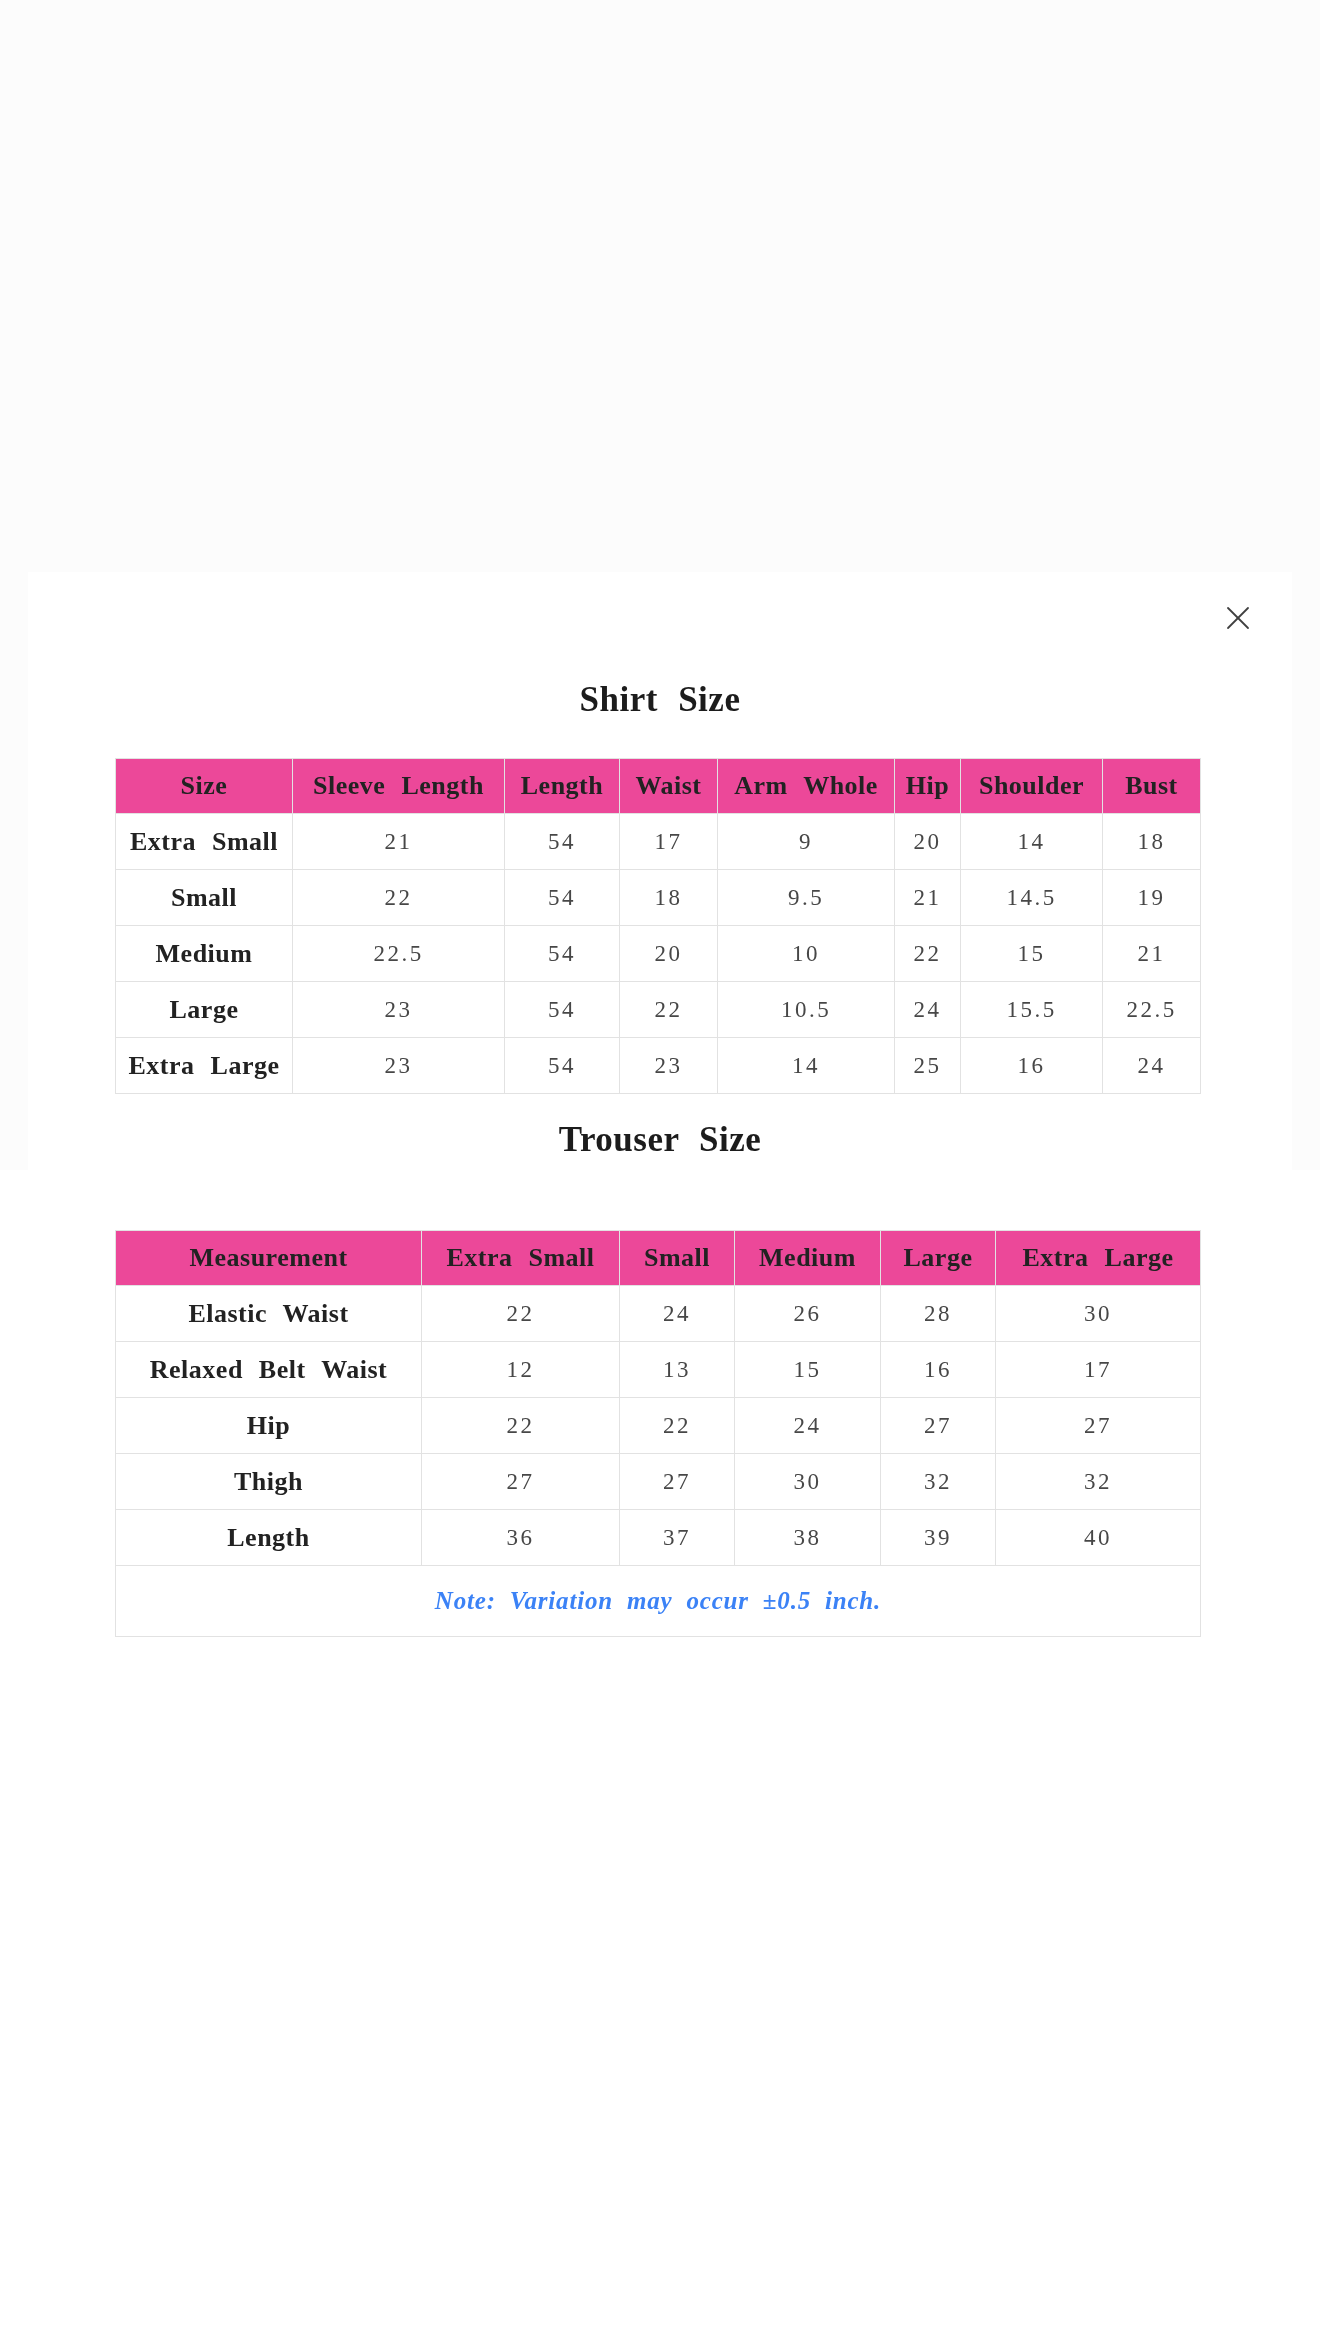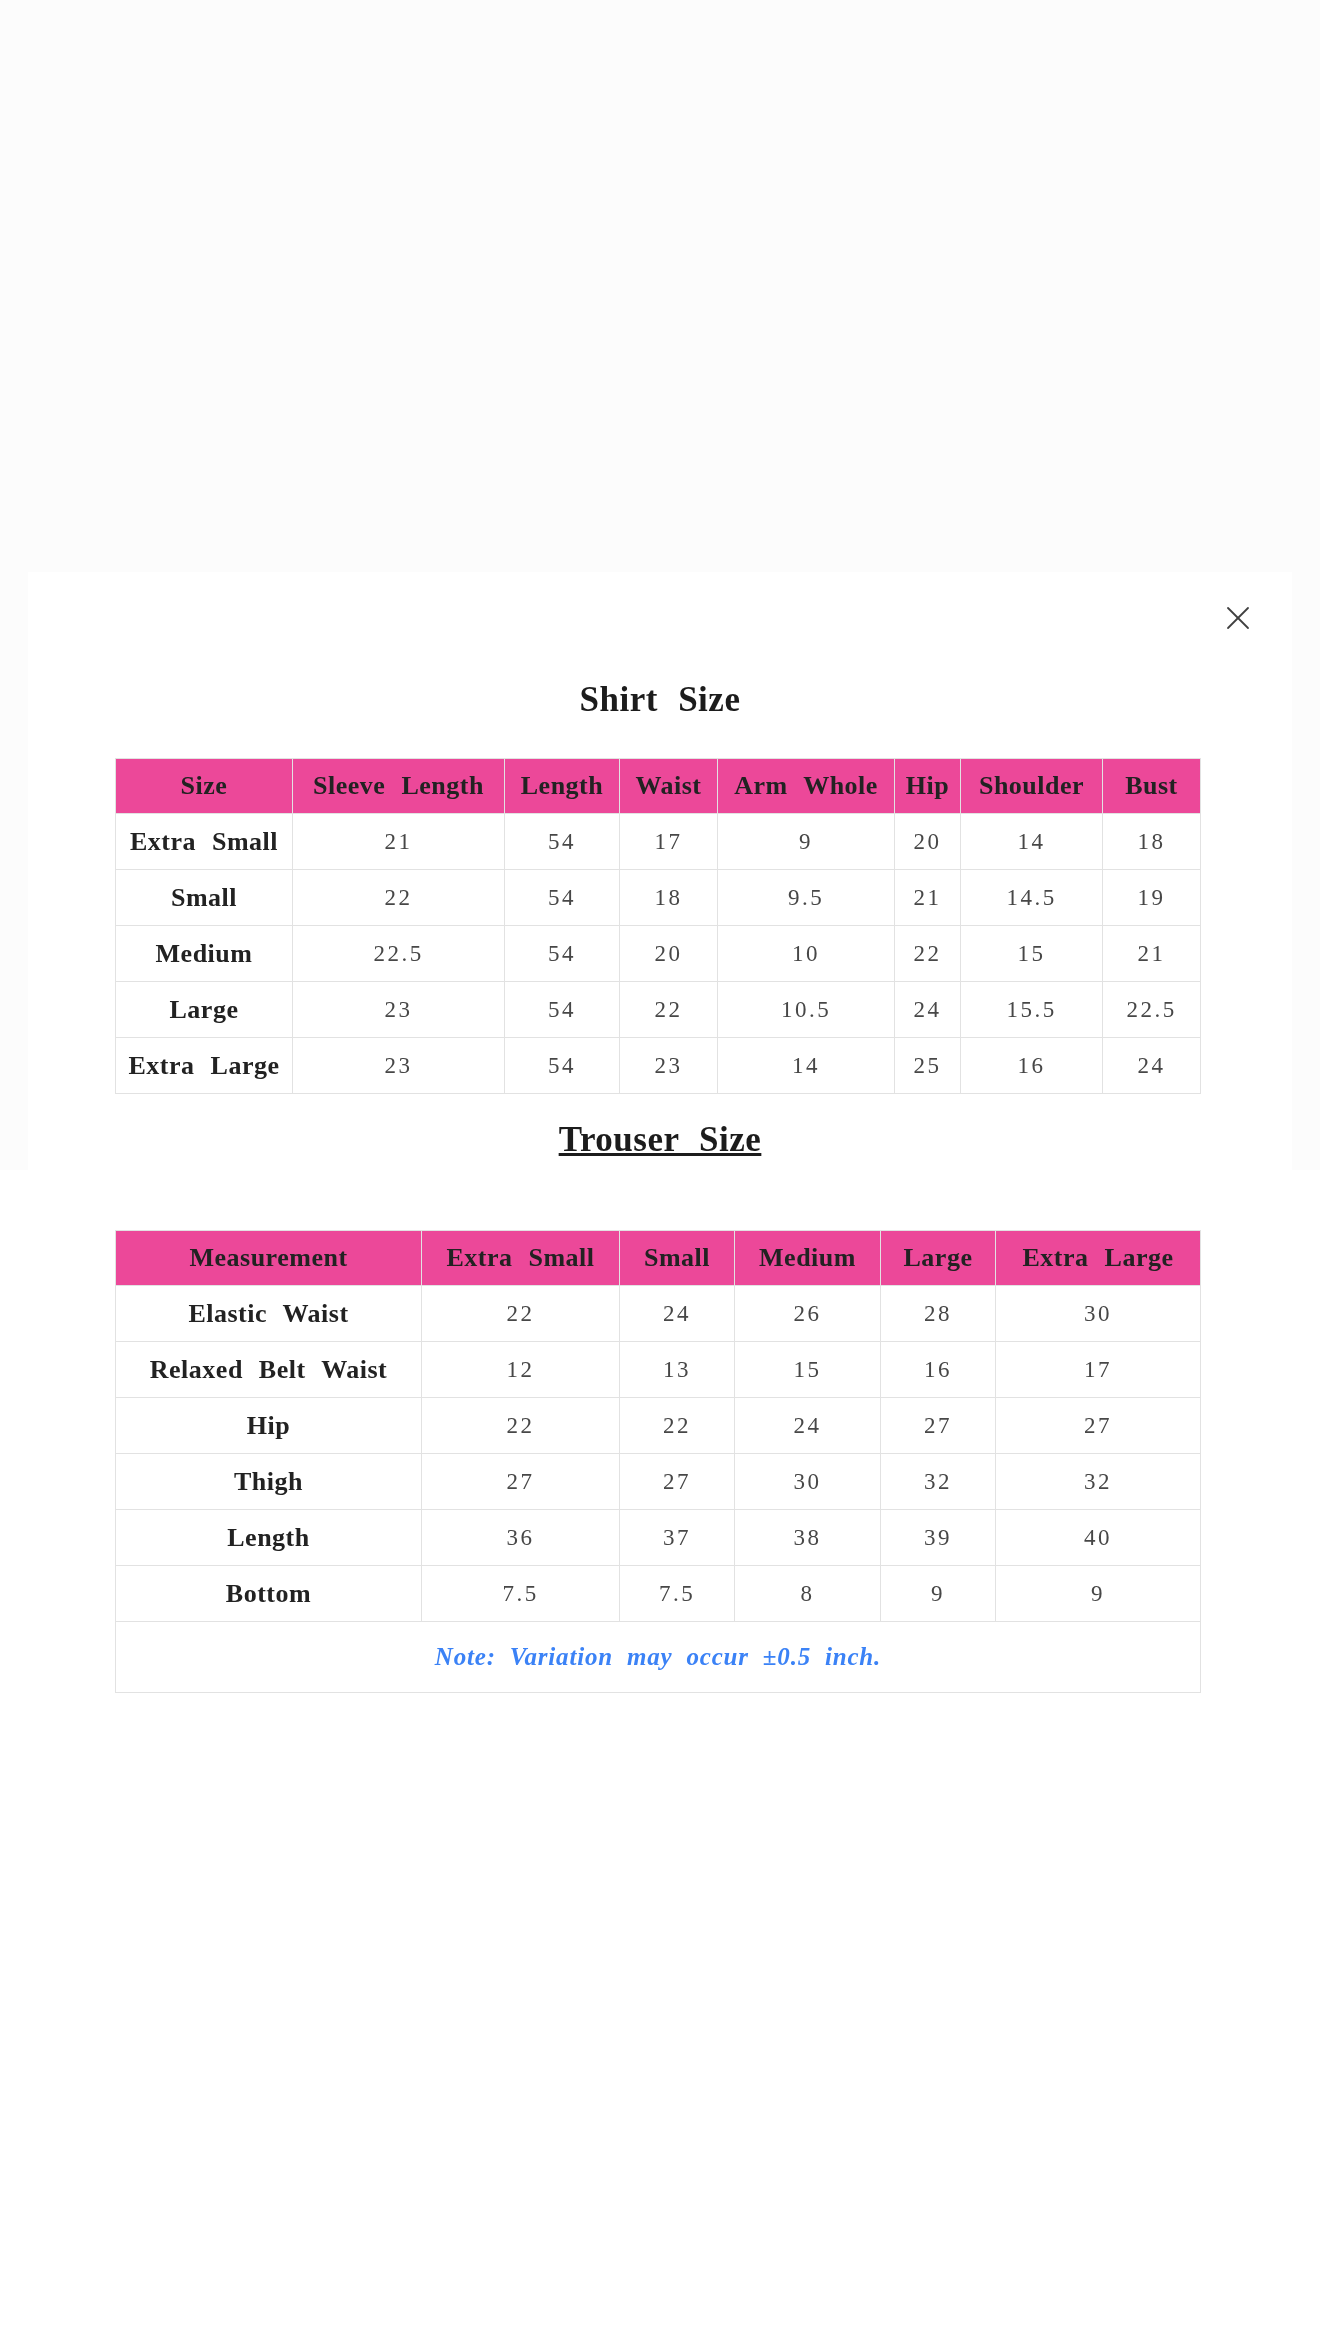--- a/index.html
+++ b/index.html
@@ -52,21 +52,21 @@
     width: 1264px;
     text-align: center;
     font-weight: bold;
     font-size: 35px;
     color: #1c1c1c;
     letter-spacing: 0.5px;
     word-spacing: 11px;
     margin: 0;
   }
   .shirt-title   { top: 108px; }
-  .trouser-title { top: 548px; text-decoration: underline; }
+  .trouser-title { top: 548px; }
 
   .size-table {
     position: absolute;
     left: 87px;
     width: 1085px;
     border-collapse: collapse;
     table-layout: fixed;
     background: #ffffff;
   }
   .shirt-table   { top: 186px; }
@@ -264,27 +264,19 @@
           </tr>
           <tr>
             <th>Length</th>
             <td>36</td>
             <td>37</td>
             <td>38</td>
             <td>39</td>
             <td>40</td>
           </tr>
           <tr>
-            <th>Bottom</th>
-            <td>7.5</td>
-            <td>7.5</td>
-            <td>8</td>
-            <td>9</td>
-            <td>9</td>
-          </tr>
-          <tr>
             <td colspan="6" class="note-cell">Note: Variation may occur ±0.5 inch.</td>
           </tr>
         </tbody>
       </table>
 
   </div>
 </div>
 
 </body></html>

